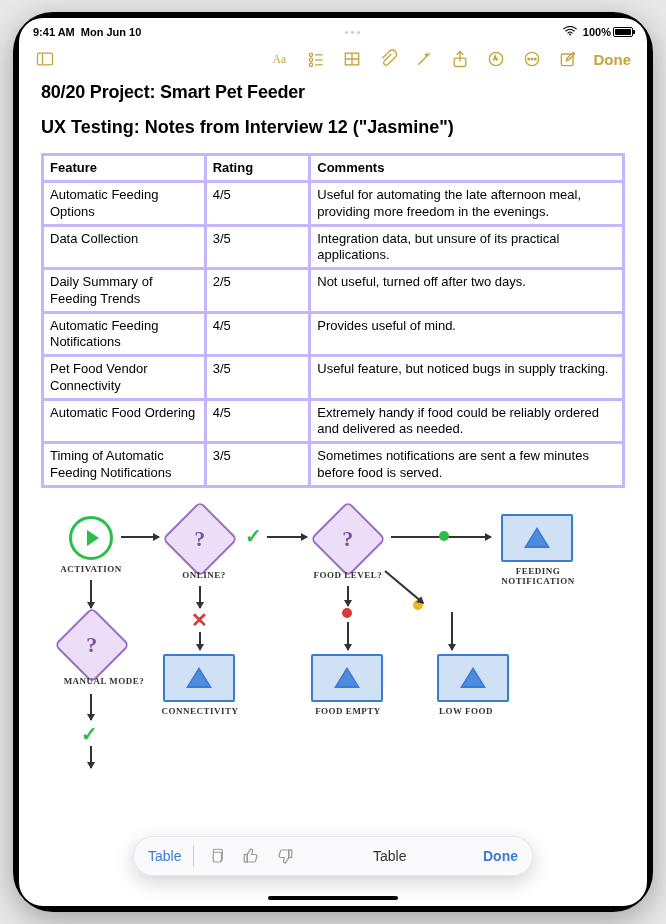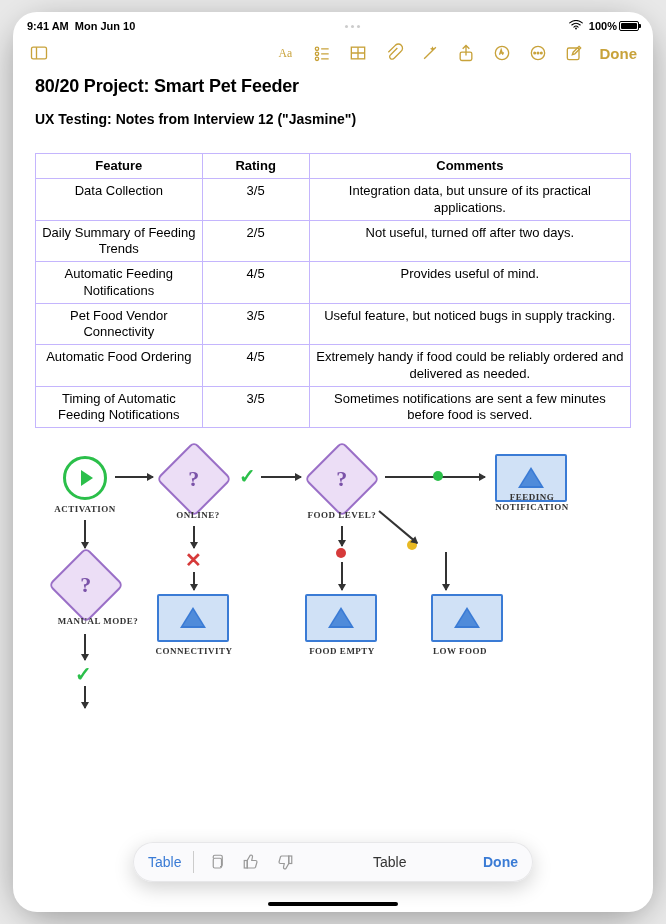--- a/index.html
+++ b/index.html
@@ -10,21 +10,21 @@
     height: 924px;
     display: flex;
     align-items: center;
     justify-content: center;
   }
   .device {
     width: 640px;
     height: 900px;
     background: #000;
     border-radius: 40px;
-    padding: 0;
+    padding: 6px;
     position: relative;
     box-shadow: 0 8px 30px rgba(0,0,0,.3);
   }
   .screen {
     width: 100%;
     height: 100%;
     background: #fff;
     border-radius: 24px;
     overflow: hidden;
     position: relative;
@@ -77,33 +77,33 @@
     overflow:hidden;
     position:relative;
   }
   h1.title {
     font-size: 18px;
     font-weight: 800;
     margin-bottom: 14px;
     letter-spacing: -0.2px;
   }
   .subtitle {
-    font-size: 14px;
+    font-size: 18px;
     font-weight: 600;
-    margin-bottom: 26px;
+    margin-bottom: 15px;
   }
   table.feat {
     width: 100%;
     border-collapse: collapse;
     font-size: 13px;
   }
   table.feat th, table.feat td {
-    border: 1px solid #c4b5fd;
+    border: 3px solid #c4b5fd;
     padding: 4px 6px;
-    text-align: center;
+    text-align: left;
     vertical-align: top;
     line-height: 1.25;
   }
   table.feat th { font-weight: 700; }
   table.feat col.c1 { width: 28%; }
   table.feat col.c2 { width: 18%; }
   table.feat col.c3 { width: 54%; }
   
   .sketch {
     margin-top: 12px;
@@ -359,20 +359,25 @@
           </colgroup>
         <thead>
           <tr>
             <th>Feature</th>
             <th>Rating</th>
             <th>Comments</th>
           </tr>
         </thead>
         <tbody>
           <tr>
+            <td>Automatic Feeding Options</td>
+            <td>4/5</td>
+            <td>Useful for automating the late afternoon meal, providing more freedom in the evenings.</td>
+          </tr>
+          <tr>
             <td>Data Collection</td>
             <td>3/5</td>
             <td>Integration data, but unsure of its practical applications.</td>
           </tr>
           <tr>
             <td>Daily Summary of Feeding Trends</td>
             <td>2/5</td>
             <td>Not useful, turned off after two days.</td>
           </tr>
           <tr>
@@ -427,21 +432,21 @@
         <div class="lbl" style="left:262px; top:70px;">Food Level?</div>
 
         <div class="arrow" style="left:350px; top:36px; width:100px;"></div>
         <span class="dot green" style="left:398px; top:31px;"></span>
 
         <div class="node" style="left:460px; top:14px;">
           <div class="rect-alert">
               <div class="tri-alert"></div>
             </div>
         </div>
-        <div class="lbl" style="left:452px; top:52px; width:90px;">Feeding Notification</div>
+        <div class="lbl" style="left:452px; top:66px; width:90px;">Feeding Notification</div>
 
         <div class="arrow v" style="left:49px; top:80px; height:28px;"></div>
         <div class="node" style="left:24px; top:118px;">
           <div class="diamond">
               <div class="q">?</div>
             </div>
         </div>
         <div class="lbl" style="left:18px; top:176px;">Manual Mode?</div>
         <div class="arrow v" style="left:49px; top:194px; height:26px;"></div>
         <span class="check" style="left:40px; top:222px;">✓</span>

